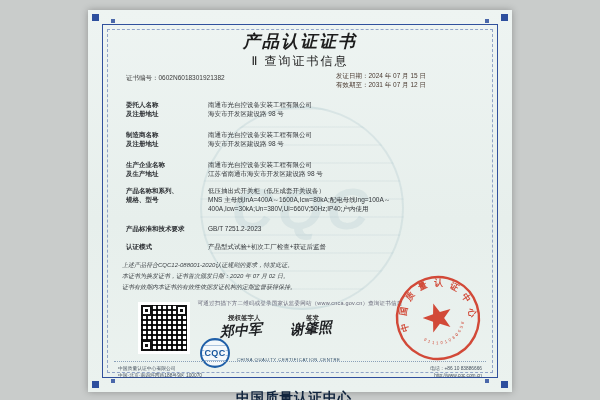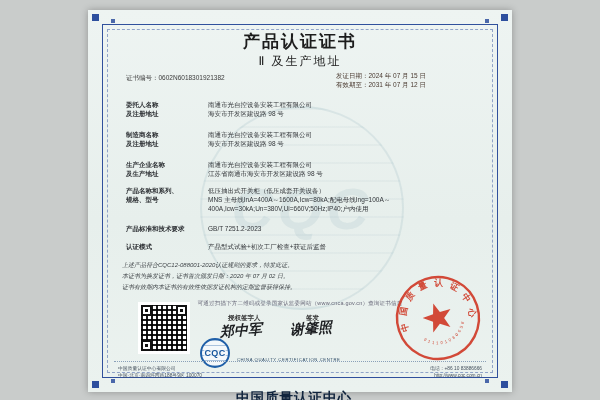--- a/index.html
+++ b/index.html
@@ -14,21 +14,21 @@
     background:linear-gradient(180deg,#eef4f2 0%,#e7efec 55%,#ebf2ef 100%);
     box-shadow:0 0 7px rgba(0,0,0,.28);
   }
   
   .frame-outer{position:absolute;left:14px;top:14px;right:14px;bottom:14px;border:1.3px solid #30509c;}
   .frame-inner{position:absolute;left:19px;top:19px;right:19px;bottom:19px;border:1px dashed rgba(70,100,170,.55);}
   .sq{position:absolute;background:#2e4f9e;}
   .sq.b{width:7px;height:7px;} .sq.s{width:4px;height:4px;opacity:.85;}
   
   .abs{position:absolute;}
-  .title{left:0;right:0;top:20px;text-align:center;font-size:17px;font-weight:bold;color:#1c1c1c;letter-spacing:2px;}
+  .title{left:0;right:0;top:20px;text-align:center;font-size:17px;font-weight:bold;color:#1c1c1c;letter-spacing:2px;font-style:italic;}
   .subtitle{left:0;right:0;top:43px;text-align:center;font-size:12px;color:#222;letter-spacing:2px;}
   .certline{left:38px;top:64px;font-size:6.5px;color:#3a3a3a;}
   .dates{left:248px;top:61px;font-size:6.5px;color:#4a3a30;line-height:9px;}
   .row{position:absolute;left:38px;right:20px;font-size:6.5px;line-height:9px;color:#33363a;}
   .row .lab{position:absolute;left:0;top:0;width:80px;font-weight:bold;color:#2c2f33;}
   .row .val{position:absolute;left:82px;top:0;right:0;}
   .paras{left:34px;right:24px;font-size:6px;line-height:11px;color:#3e4347;font-style:italic;}
   .query{left:0;right:0;top:290px;text-align:center;font-size:5.5px;color:#667;letter-spacing:.2px;}
   .siglab{font-size:6.5px;color:#333;font-weight:bold;}
   .signame{font-size:14px;font-family:"DejaVu Serif", serif;font-style:italic;font-weight:bold;color:#1d1f22;transform:rotate(-4deg);}
@@ -75,21 +75,21 @@
   <div class="sq b" style="left:4px;top:4px;"></div>
   <div class="sq s" style="left:23px;top:9px;"></div>
   <div class="sq b" style="right:4px;top:4px;"></div>
   <div class="sq s" style="right:23px;top:9px;"></div>
   <div class="sq b" style="left:4px;bottom:4px;"></div>
   <div class="sq s" style="left:23px;bottom:9px;"></div>
   <div class="sq b" style="right:4px;bottom:4px;"></div>
   <div class="sq s" style="right:23px;bottom:9px;"></div>
 
   <div class="abs title">产品认证证书</div>
-  <div class="abs subtitle">Ⅱ 及生产地址</div>
+  <div class="abs subtitle">Ⅱ 查询证书信息</div>
 
   <div class="abs certline">
     <span>证书编号：</span><span>0602N6018301921382</span>
   </div>
 
   <div class="abs dates">
     <div><span>发证日期：</span><span>2024 年 07 月 15 日</span></div>
     <div><span>有效期至：</span><span>2031 年 07 月 12 日</span></div>
   </div>
 

